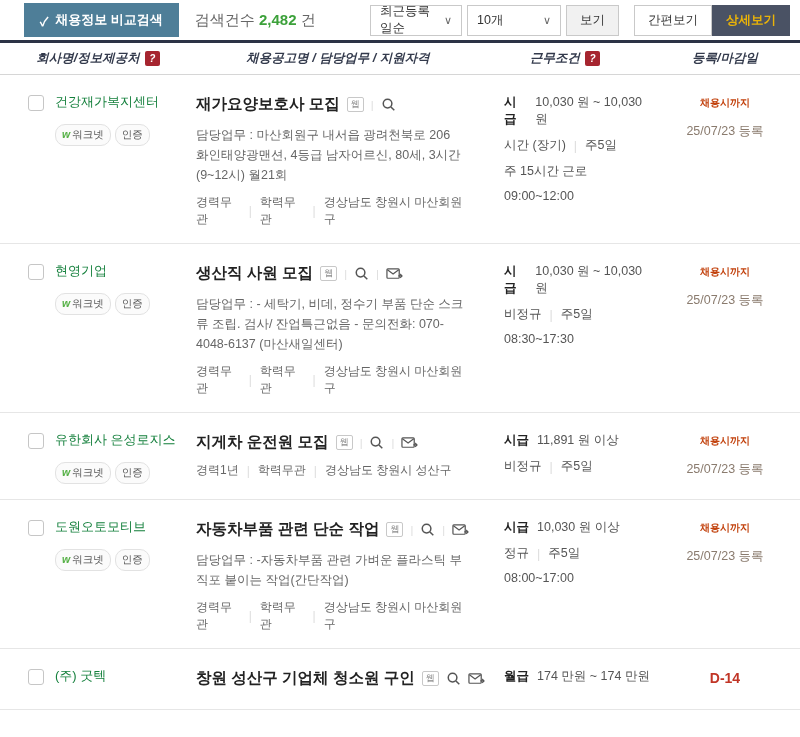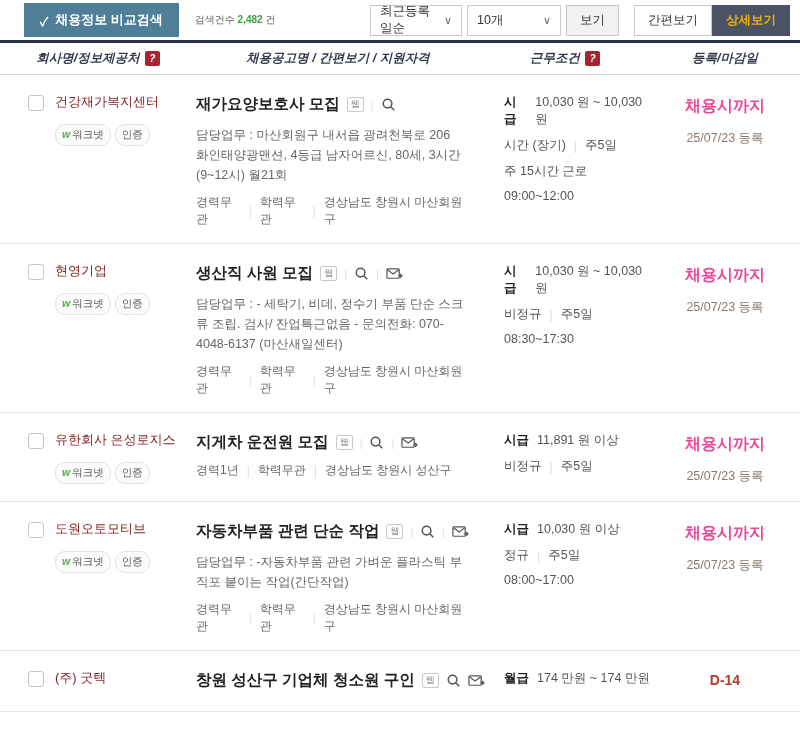--- a/index.html
+++ b/index.html
@@ -10,21 +10,21 @@
     color:#333; font-size:13px;
   }
   
   .topbar { display:flex; align-items:center; padding:6px 10px 6px 24px; height:40px; }
   .compare-btn {
     display:flex; align-items:center; gap:7px;
     background:#4e7e98; color:#fff; font-weight:bold; font-size:13px;
     padding:8px 16px; border:none; cursor:pointer;
   }
   .compare-btn .chk { font-size:12px; }
-  .search-count { margin-left:16px; font-size:10px; color:#666; }
+  .search-count { margin-left:16px; font-size:15px; color:#666; }
   .search-count b { color:#3ca13a; font-weight:bold; }
   .topbar-right { margin-left:auto; display:flex; align-items:center; gap:5px; }
   .select-box {
     display:flex; align-items:center; justify-content:space-between;
     border:1px solid #c9c9c9; background:#fff; height:31px;
     padding:0 9px; font-size:12.5px; color:#333; cursor:pointer;
   }
   .select-box.w1 { width:92px; }
   .select-box.w2 { width:94px; }
   .select-box .chev { color:#666; font-size:11px; margin-left:8px; }
@@ -47,41 +47,41 @@
   .help-badge {
     display:inline-flex; align-items:center; justify-content:center;
     width:15px; height:15px; background:#a6252f; color:#fff;
     font-size:10px; font-weight:bold; border-radius:2px; cursor:pointer;
   }
   
   .job-row { display:flex; border-bottom:1px solid #e6e6e6; padding:19px 0 15px; }
   .col-company { width:196px; padding-left:28px; display:flex; gap:11px; }
   .cb { appearance:none; -webkit-appearance:none; width:16px; height:16px; flex:0 0 16px;
         border:1px solid #c6c6c6; border-radius:3px; background:#fff; margin-top:1px; cursor:pointer; }
-  .company-name { font-size:13px; color:#7f1d1d; line-height:1.3; }
+  .company-name { font-size:13px; color:#15803d; line-height:1.3; }
   .company-badges { margin-top:13px; display:flex; gap:4px; }
   .badge { border:1px solid #e2e2e2; background:#fbfbfb; font-size:10.5px; color:#555;
            padding:3px 6px; border-radius:10px; white-space:nowrap; }
   .w-logo { color:#54b044; font-weight:bold; font-style:italic; margin-right:2px; }
   .col-job { flex:1; padding-right:16px; min-width:0; }
   .title-line { display:flex; align-items:center; gap:7px; }
   .job-title { font-size:15.5px; font-weight:bold; color:#222; cursor:pointer; white-space:nowrap; }
   .web-badge { border:1px solid #c8c8c8; color:#888; font-size:9px; padding:1px 3px;
                border-radius:2px; line-height:1.2; }
   .isep { color:#ddd; font-size:11px; }
   .icon-btn { display:inline-flex; cursor:pointer; color:#555; }
   .icon-btn svg { display:block; }
   .job-desc { margin-top:10px; font-size:12.5px; color:#666; line-height:1.6; }
   .job-tags { margin-top:9px; font-size:12px; color:#666; display:flex; align-items:center; gap:8px; }
   .tsep { color:#ddd; }
   .col-cond { width:170px; padding-left:24px; font-size:12.5px; color:#555; }
   .cond-line { margin-bottom:9px; display:flex; align-items:center; gap:8px; }
   .wage-type { font-weight:bold; color:#222; }
   .col-date { width:150px; text-align:center; padding-top:2px; }
-  .deadline { color:#ec4899; font-weight:bold; font-size:16px; }
+  .deadline { color:#c2410c; font-weight:bold; font-size:10px; }
   .deadline.dday { color:#c13526; font-size:14px; }
   .reg-date { margin-top:12px; color:#8a7b6e; font-size:12.5px; line-height:1.55; }
 </style>
 </head>
 <body>
 
 <div class="topbar">
   <button class="compare-btn">
     <span class="chk">✓</span>
     <span>채용정보 비교검색</span>
@@ -107,21 +107,21 @@
     </div>
   </div>
 </div>
 
 <div class="list-header">
   <div class="lh-cell lh-company">
     <span>회사명/정보제공처</span>
     <span class="help-badge">?</span>
   </div>
   <div class="lh-cell lh-job">
-    <span>채용공고명 / 간편보기 / 지원자격</span>
+    <span>채용공고명 / 담당업무 / 지원자격</span>
   </div>
   <div class="lh-cell lh-cond">
     <span>근무조건</span>
     <span class="help-badge">?</span>
   </div>
   <div class="lh-cell lh-date">
     <span>등록/마감일</span>
   </div>
 </div>
 

